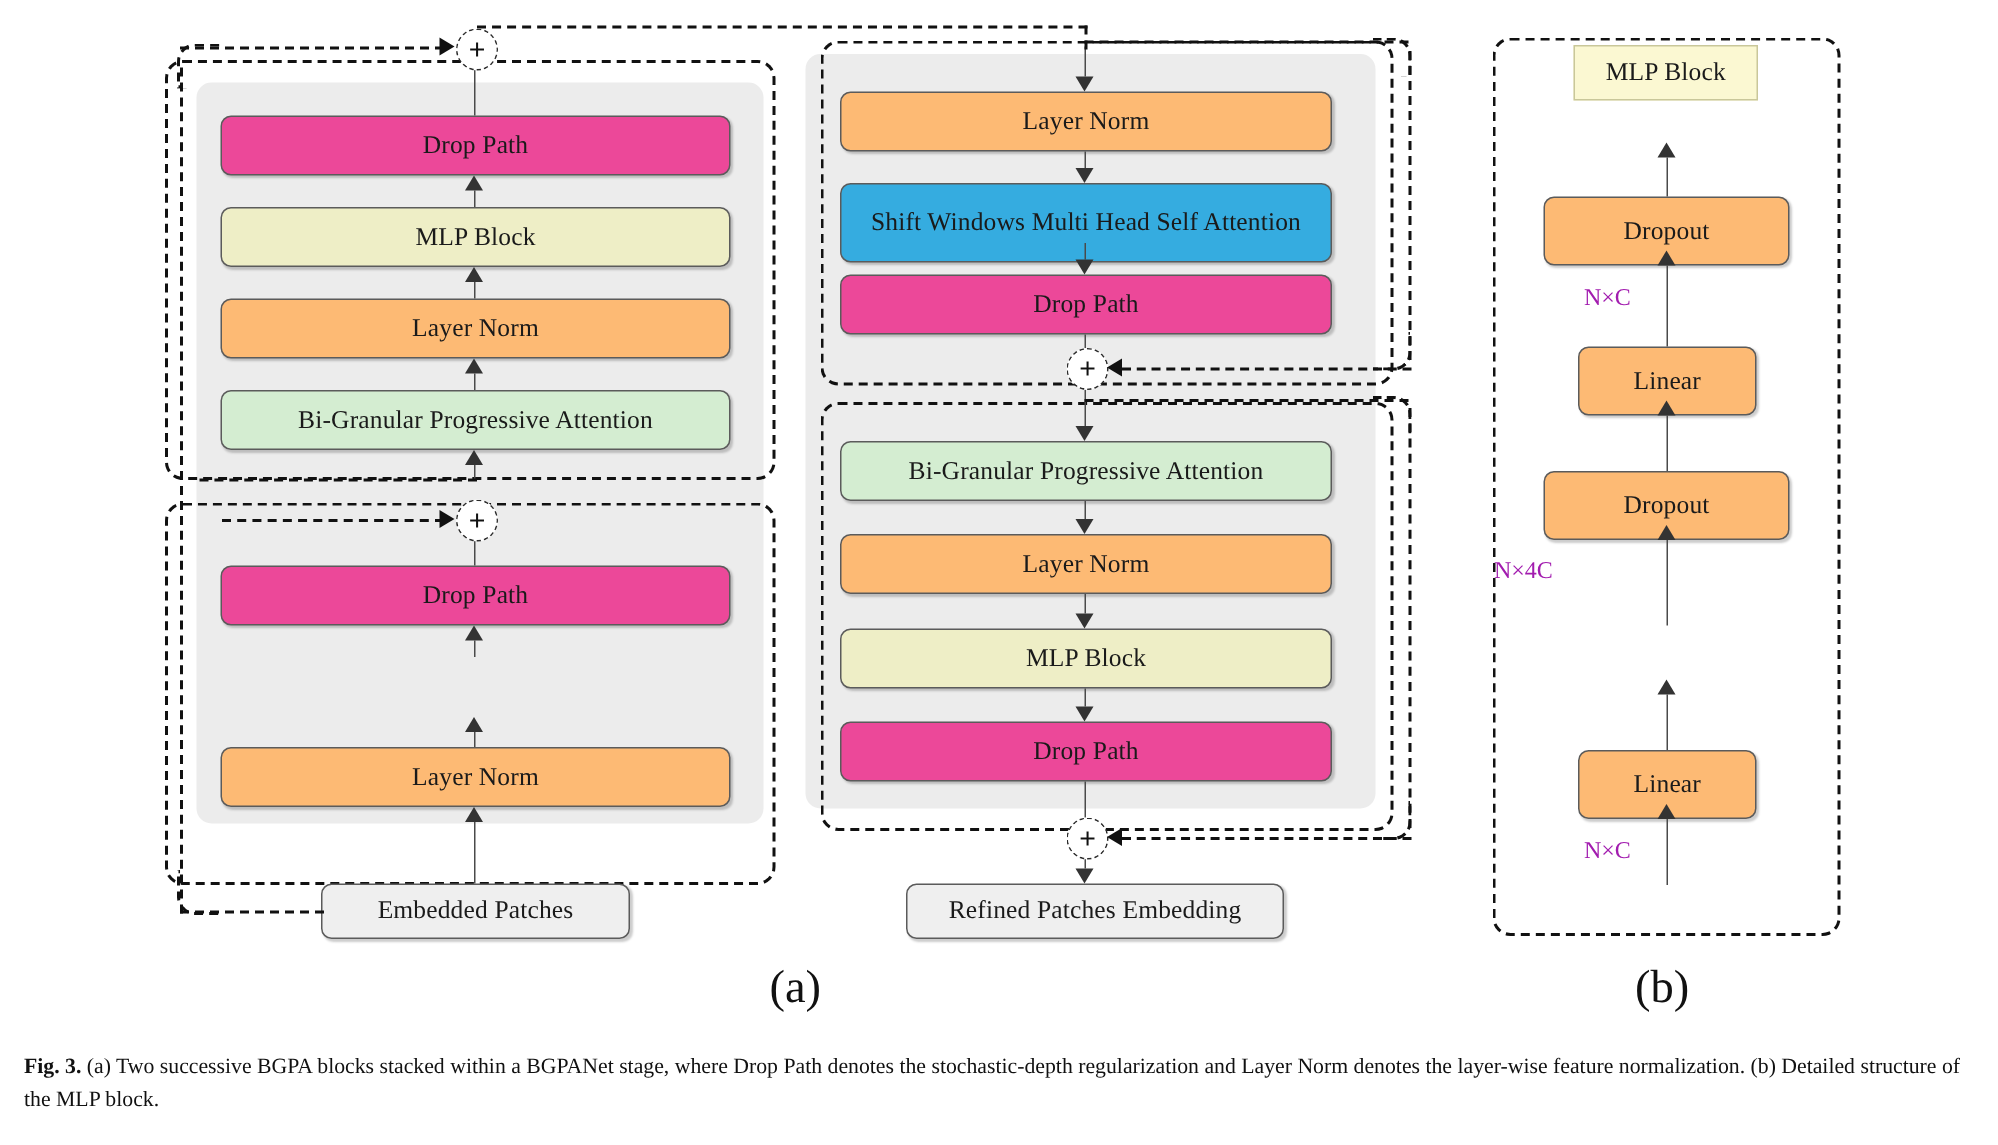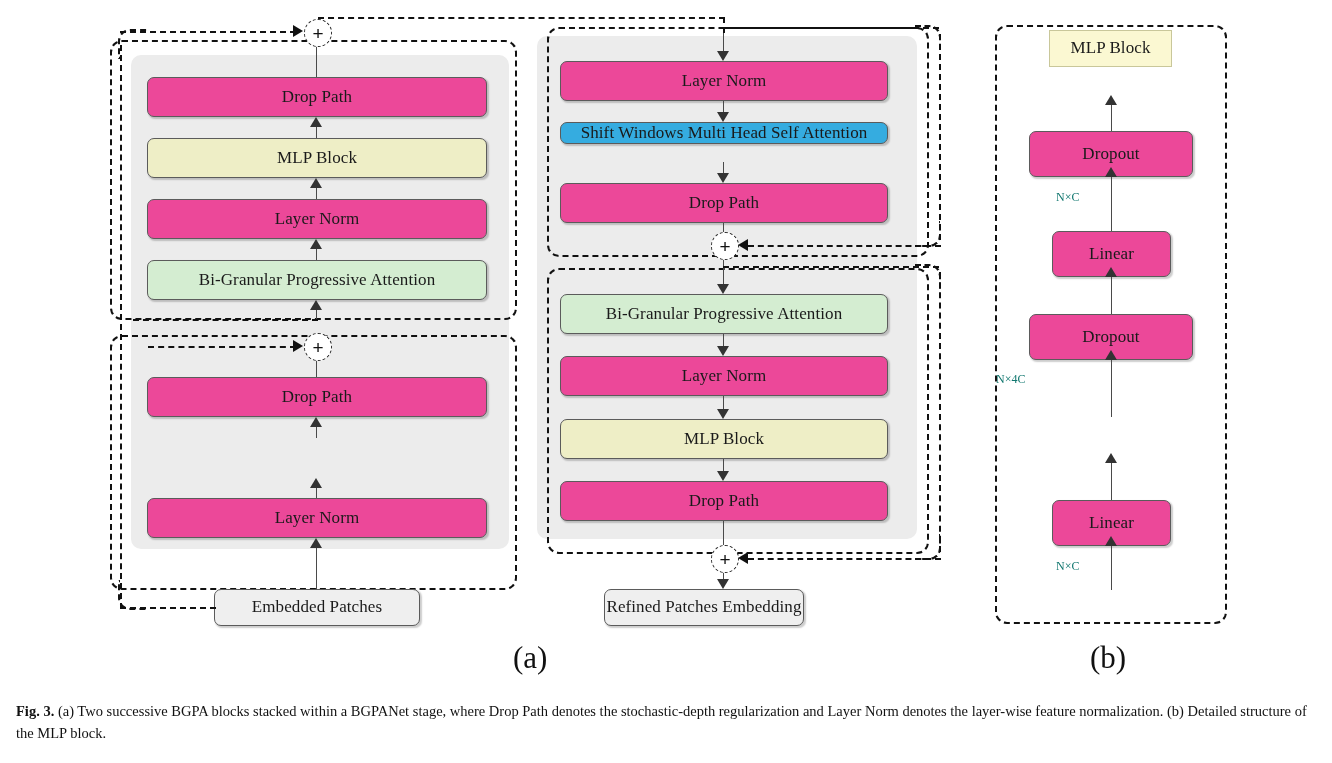--- a/index.html
+++ b/index.html
@@ -34,21 +34,21 @@
     justify-content: center;
     font-size: 17px;
     line-height: 1.1;
     letter-spacing: .1px;
     white-space: nowrap;
     background: #ffffff;
     box-shadow: 1.5px 1.5px 1.5px rgba(0,0,0,0.20);
   }
   .n-pink   { background: #ec4899; }
   .n-yellow { background: #eeeec6; }
-  .n-white  { background: #ec4899; }
+  .n-white  { background: #fdba74; }
   .n-green  { background: #d4edd1; }
   .n-blue   { background: #bfe6f7; }
   .n-blue-d { background: #35ace0; }
   .n-grey   { background: #efefef; }
   .n-mlp-title {
     background: #fbf8d2;
     border: 1px solid #c9c79a;
     border-radius: 0;
     box-shadow: none;
   }
@@ -123,23 +123,23 @@
     justify-content: center;
     font-size: 19px;
     font-family: "Liberation Sans", sans-serif;
     line-height: 1;
     color: #111;
   }
 
   
   .shape-label {
     position: absolute;
-    font-size: 12px;
+    font-size: 16px;
     white-space: nowrap;
-    color: #0f766e;
+    color: #a21caf;
   }
 
   
   .sublabel {
     position: absolute;
     font-size: 31px;
     color: #111;
   }
 
   
@@ -242,21 +242,21 @@
   <div class="stage-panel" style="left:537px; top:36px; width:380px; height:503px;"></div>
 
   <div class="dframe" style="left:547px; top:27px; width:382px; height:230px;"></div>
 
   <div class="dframe" style="left:547px; top:268px; width:382px; height:286px;"></div>
 
   <div class="node n-white" style="left:560px; top:61px; width:328px; height:40px;">
     <span>Layer Norm</span>
   </div>
 
-  <div class="node n-blue-d" style="left:560px; top:122px; width:328px; height:22px;">
+  <div class="node n-blue-d" style="left:560px; top:122px; width:328px; height:53px;">
     <span>Shift Windows Multi Head Self Attention</span>
   </div>
 
   <div class="node n-pink" style="left:560px; top:183px; width:328px; height:40px;">
     <span>Drop Path</span>
   </div>
 
   <div class="node n-green" style="left:560px; top:294px; width:328px; height:40px;">
     <span>Bi-Granular Progressive Attention</span>
   </div>
@@ -266,21 +266,21 @@
   </div>
 
   <div class="node n-yellow" style="left:560px; top:419px; width:328px; height:40px;">
     <span>MLP Block</span>
   </div>
 
   <div class="node n-pink" style="left:560px; top:481px; width:328px; height:40px;">
     <span>Drop Path</span>
   </div>
 
-  <div class="node n-grey" style="left:604px; top:589px; width:200px; height:37px;">
+  <div class="node n-grey" style="left:604px; top:589px; width:252px; height:37px;">
     <span>Refined Patches Embedding</span>
   </div>
 
   <div class="vline" style="left:723px; top:31px; height:20px;"></div>
   <div class="arrow-down" style="left:717px; top:51px;"></div>
 
   <div class="vline" style="left:723px; top:101px; height:11px;"></div>
   <div class="arrow-down" style="left:717px; top:112px;"></div>
 
   <div class="vline" style="left:723px; top:162px; height:11px;"></div>

